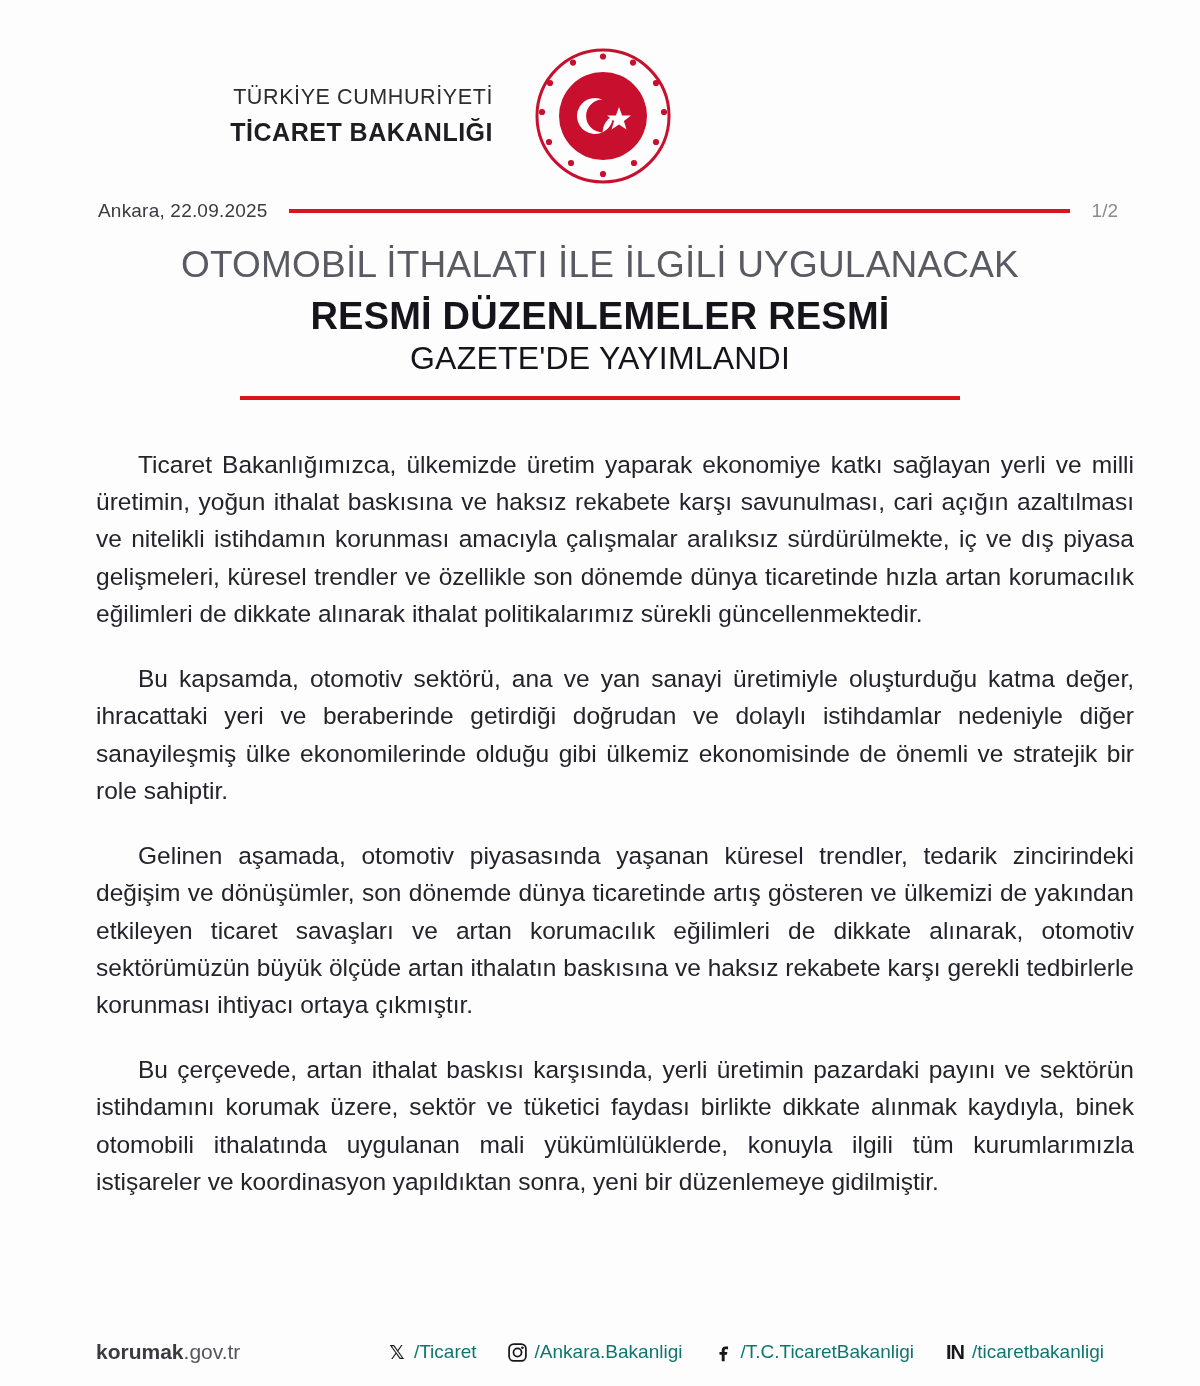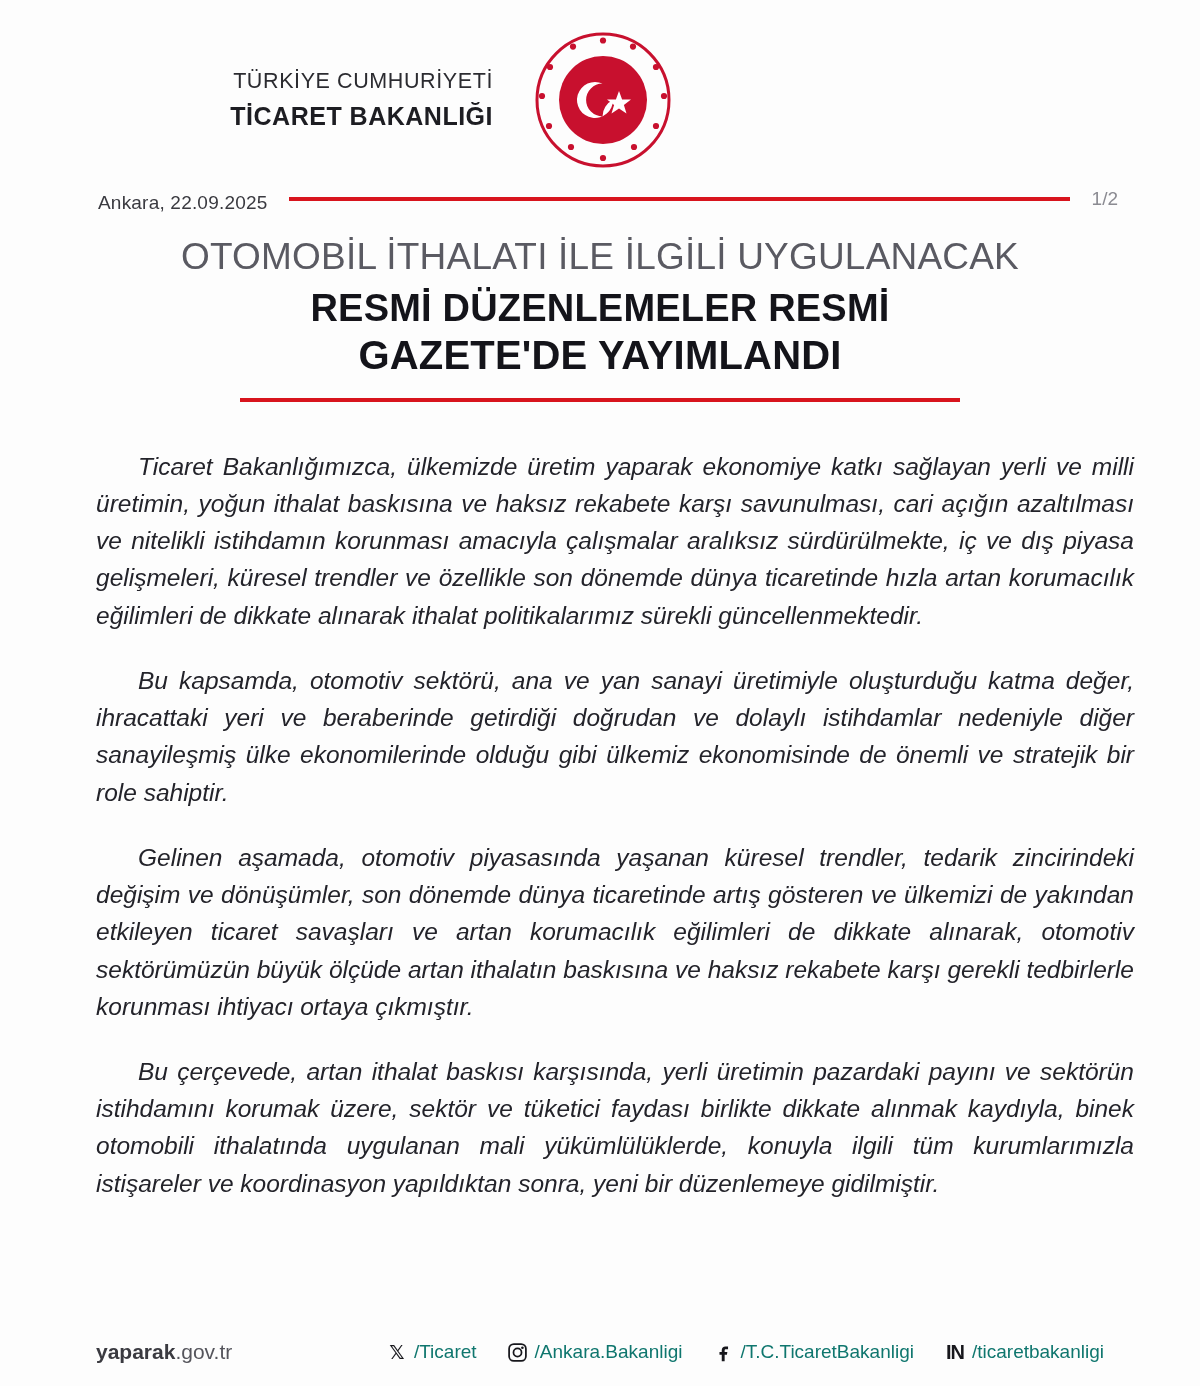--- a/index.html
+++ b/index.html
@@ -21,21 +21,21 @@
     position: relative;
     background: #fdfdfd;
     box-sizing: border-box;
   }
 
   
   .header {
     display: flex;
     align-items: center;
     justify-content: center;
-    padding: 30px 80px 6px 80px;
+    padding: 46px 80px 6px 80px;
     gap: 0px;
   }
   .header-side {
     width: 400px;
   }
   .header-left {
     text-align: right;
     padding-right: 40px;
   }
   .header-right {
@@ -72,21 +72,20 @@
     display: flex;
     align-items: center;
     padding: 8px 82px 0 98px;
     gap: 22px;
   }
   .date-text {
     font-size: 19px;
     color: #3a3a40;
     white-space: nowrap;
     letter-spacing: 0.2px;
-    margin-top: 8px;
   }
   .date-rule {
     flex: 1 1 auto;
     height: 4px;
     background: #d8141d;
   }
   .page-num {
     font-size: 19px;
     color: #8b8b92;
     white-space: nowrap;
@@ -106,37 +105,36 @@
   }
   .title-2 {
     font-size: 38px;
     color: #14141a;
     font-weight: 700;
     letter-spacing: 0.2px;
     line-height: 1.22;
     margin-top: 6px;
   }
   .title-3 {
-    font-size: 40px;
+    font-size: 32px;
     color: #14141a;
-    font-weight: 700;
+    font-weight: 400;
     letter-spacing: 0.2px;
     line-height: 1.22;
   }
   .title-rule {
     width: 720px;
     height: 4px;
     background: #d8141d;
     margin: 18px auto 0 auto;
   }
 
   
   .body-text {
     padding: 30px 66px 0 96px;
-    font-style: italic;
   }
   .body-text p {
     font-size: 24.5px;
     line-height: 1.52;
     text-align: justify;
     text-justify: inter-word;
     color: #23232a;
     margin: 0 0 28px 0;
     text-indent: 42px;
     font-weight: 400;
@@ -253,21 +251,21 @@
 
   <div class="body-text">
     <p>Ticaret Bakanlığımızca, ülkemizde üretim yaparak ekonomiye katkı sağlayan yerli ve milli üretimin, yoğun ithalat baskısına ve haksız rekabete karşı savunulması, cari açığın azaltılması ve nitelikli istihdamın korunması amacıyla çalışmalar aralıksız sürdürülmekte, iç ve dış piyasa gelişmeleri, küresel trendler ve özellikle son dönemde dünya ticaretinde hızla artan korumacılık eğilimleri de dikkate alınarak ithalat politikalarımız sürekli güncellenmektedir.</p>
     <p>Bu kapsamda, otomotiv sektörü, ana ve yan sanayi üretimiyle oluşturduğu katma değer, ihracattaki yeri ve beraberinde getirdiği doğrudan ve dolaylı istihdamlar nedeniyle diğer sanayileşmiş ülke ekonomilerinde olduğu gibi ülkemiz ekonomisinde de önemli ve stratejik bir role sahiptir.</p>
     <p>Gelinen aşamada, otomotiv piyasasında yaşanan küresel trendler, tedarik zincirindeki değişim ve dönüşümler, son dönemde dünya ticaretinde artış gösteren ve ülkemizi de yakından etkileyen ticaret savaşları ve artan korumacılık eğilimleri de dikkate alınarak, otomotiv sektörümüzün büyük ölçüde artan ithalatın baskısına ve haksız rekabete karşı gerekli tedbirlerle korunması ihtiyacı ortaya çıkmıştır.</p>
     <p>Bu çerçevede, artan ithalat baskısı karşısında, yerli üretimin pazardaki payını ve sektörün istihdamını korumak üzere, sektör ve tüketici faydası birlikte dikkate alınmak kaydıyla, binek otomobili ithalatında uygulanan mali yükümlülüklerde, konuyla ilgili tüm kurumlarımızla istişareler ve koordinasyon yapıldıktan sonra, yeni bir düzenlemeye gidilmiştir.</p>
   </div>
 
   <div class="footer">
     <div class="footer-site">
-      <b>yaparak</b><span>.gov.tr</span>
+      <b>korumak</b><span>.gov.tr</span>
     </div>
 
     <div class="socials">
       <div class="social">
         <span class="glyph">
             <span class="x-mark">𝕏</span>
           </span>
         <span class="handle">/Ticaret</span>
       </div>
       <div class="social">

